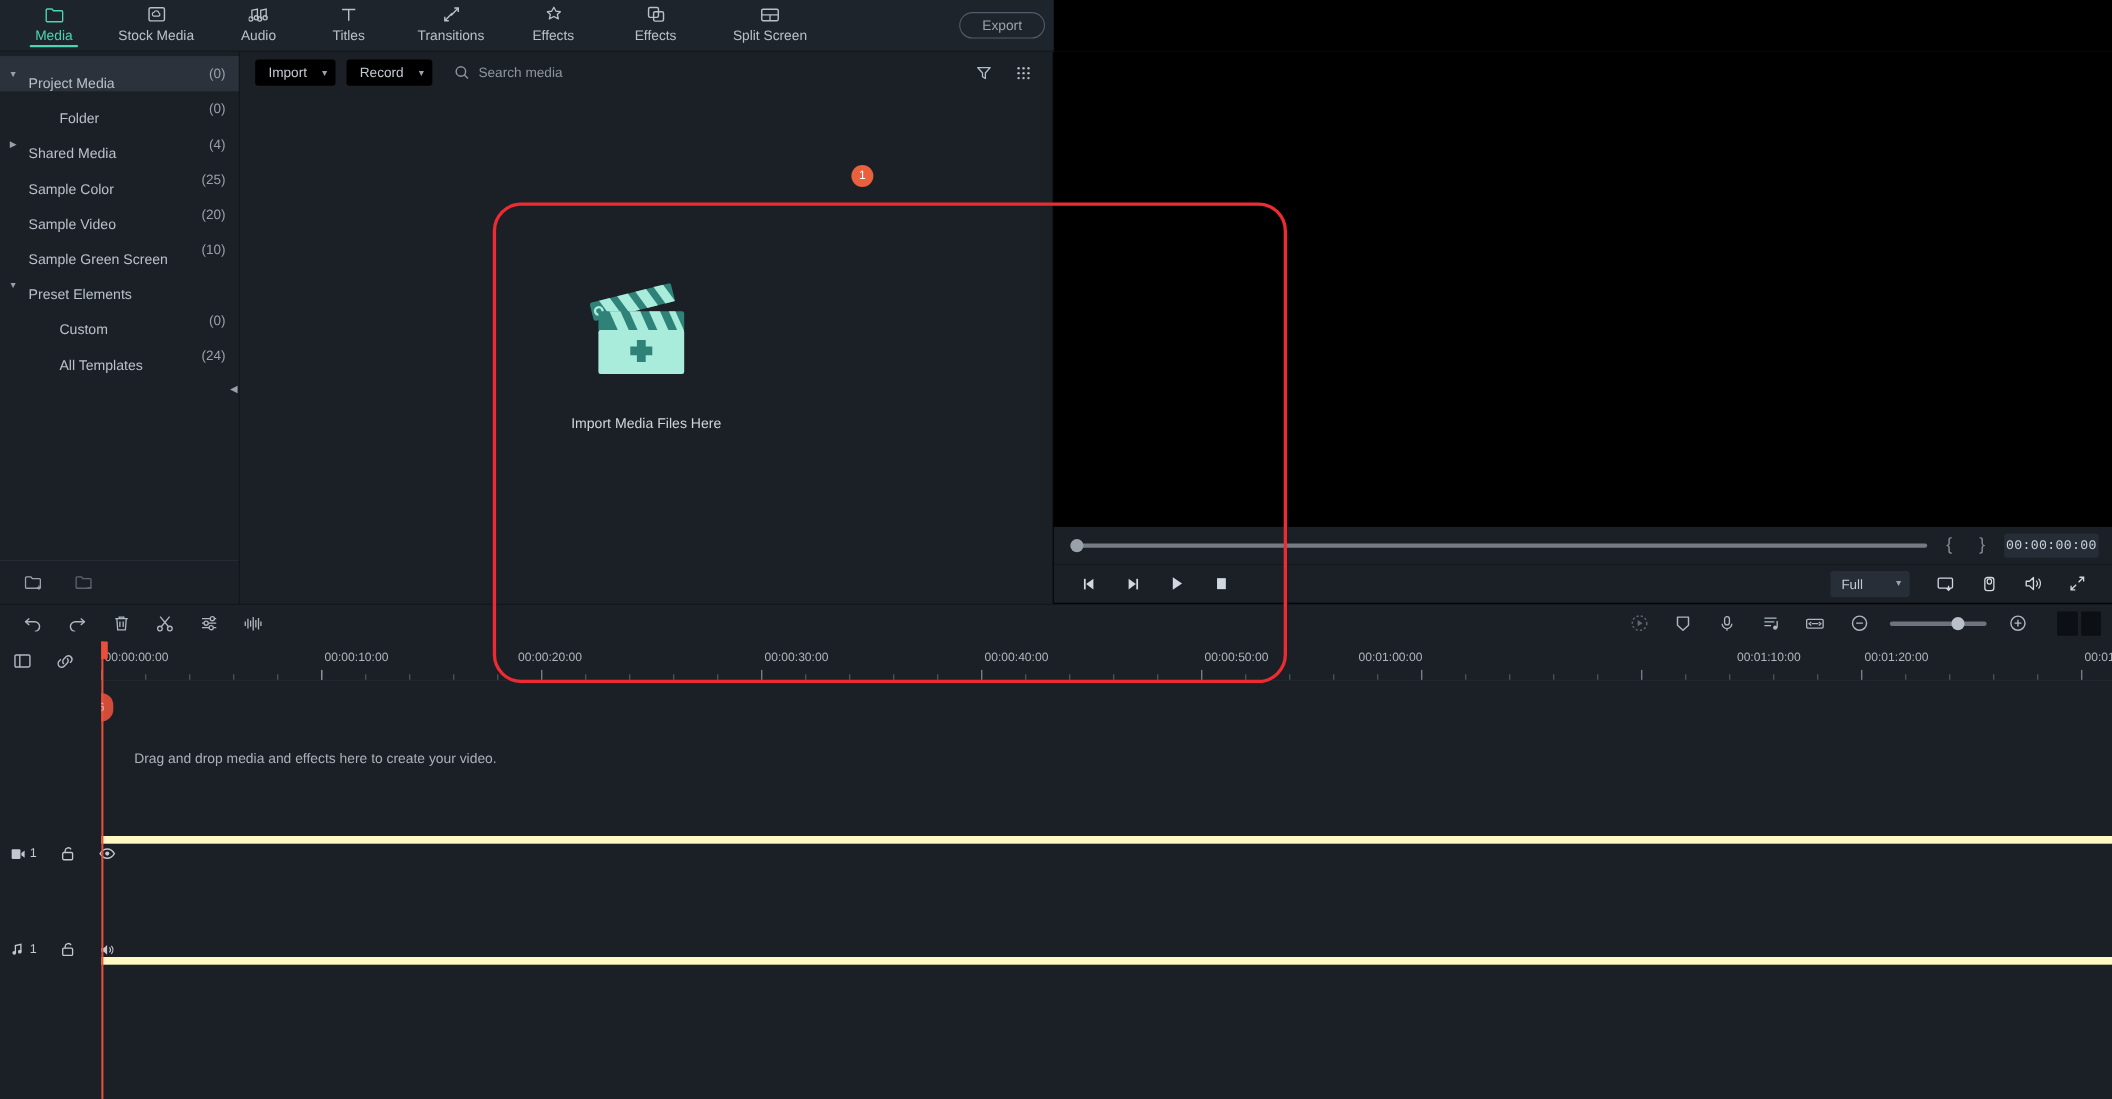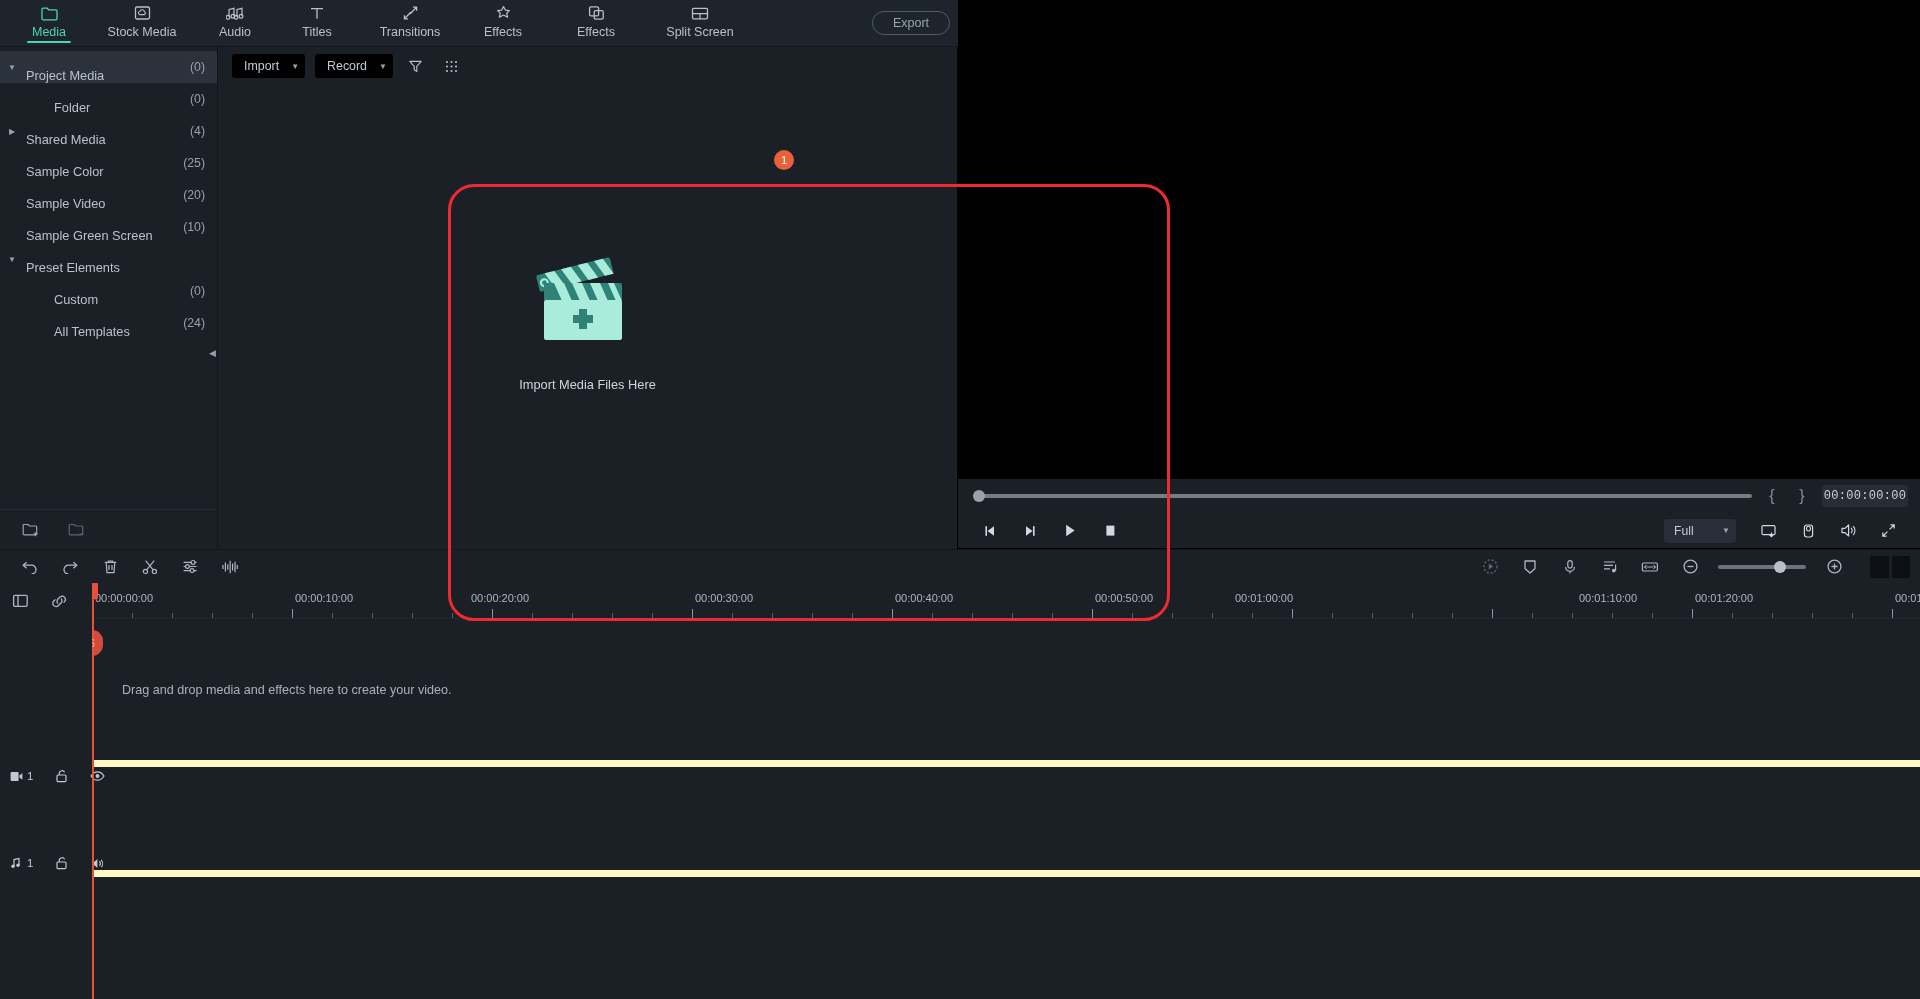--- a/index.html
+++ b/index.html
@@ -338,20 +338,29 @@
     <div class="media-panel">
 
       <div class="media-toolbar">
         <div class="combo">
           <span>Import</span>
           <span class="cv">▼</span>
         </div>
         <div class="combo">
           <span>Record</span>
           <span class="cv">▼</span>
+        </div>
+        <div class="search-box">
+          <span>
+            <svg width="14" height="14" viewBox="0 0 14 14">
+                <circle cx="6" cy="6" r="4.3" fill="none" stroke="#8d95a0" stroke-width="1.3"></circle>
+                <path d="M9.2 9.2l3.2 3.2" stroke="#8d95a0" stroke-width="1.3"></path>
+              </svg>
+          </span>
+          <input value="" placeholder="Search media" style="">
         </div>
         <div class="tool-ico">
           <svg width="15" height="15" viewBox="0 0 15 15">
               <path d="M1.8 2.4h11.4l-4.4 5v5l-2.6-1.6V7.4z" fill="none" stroke="#b4bcc5" stroke-width="1.2" stroke-linejoin="round"></path>
             </svg>
         </div>
         <div class="tool-ico">
           <svg width="15" height="15" viewBox="0 0 15 15">
               <g fill="#b4bcc5">
                 <circle cx="3" cy="3" r="1.1"></circle>

